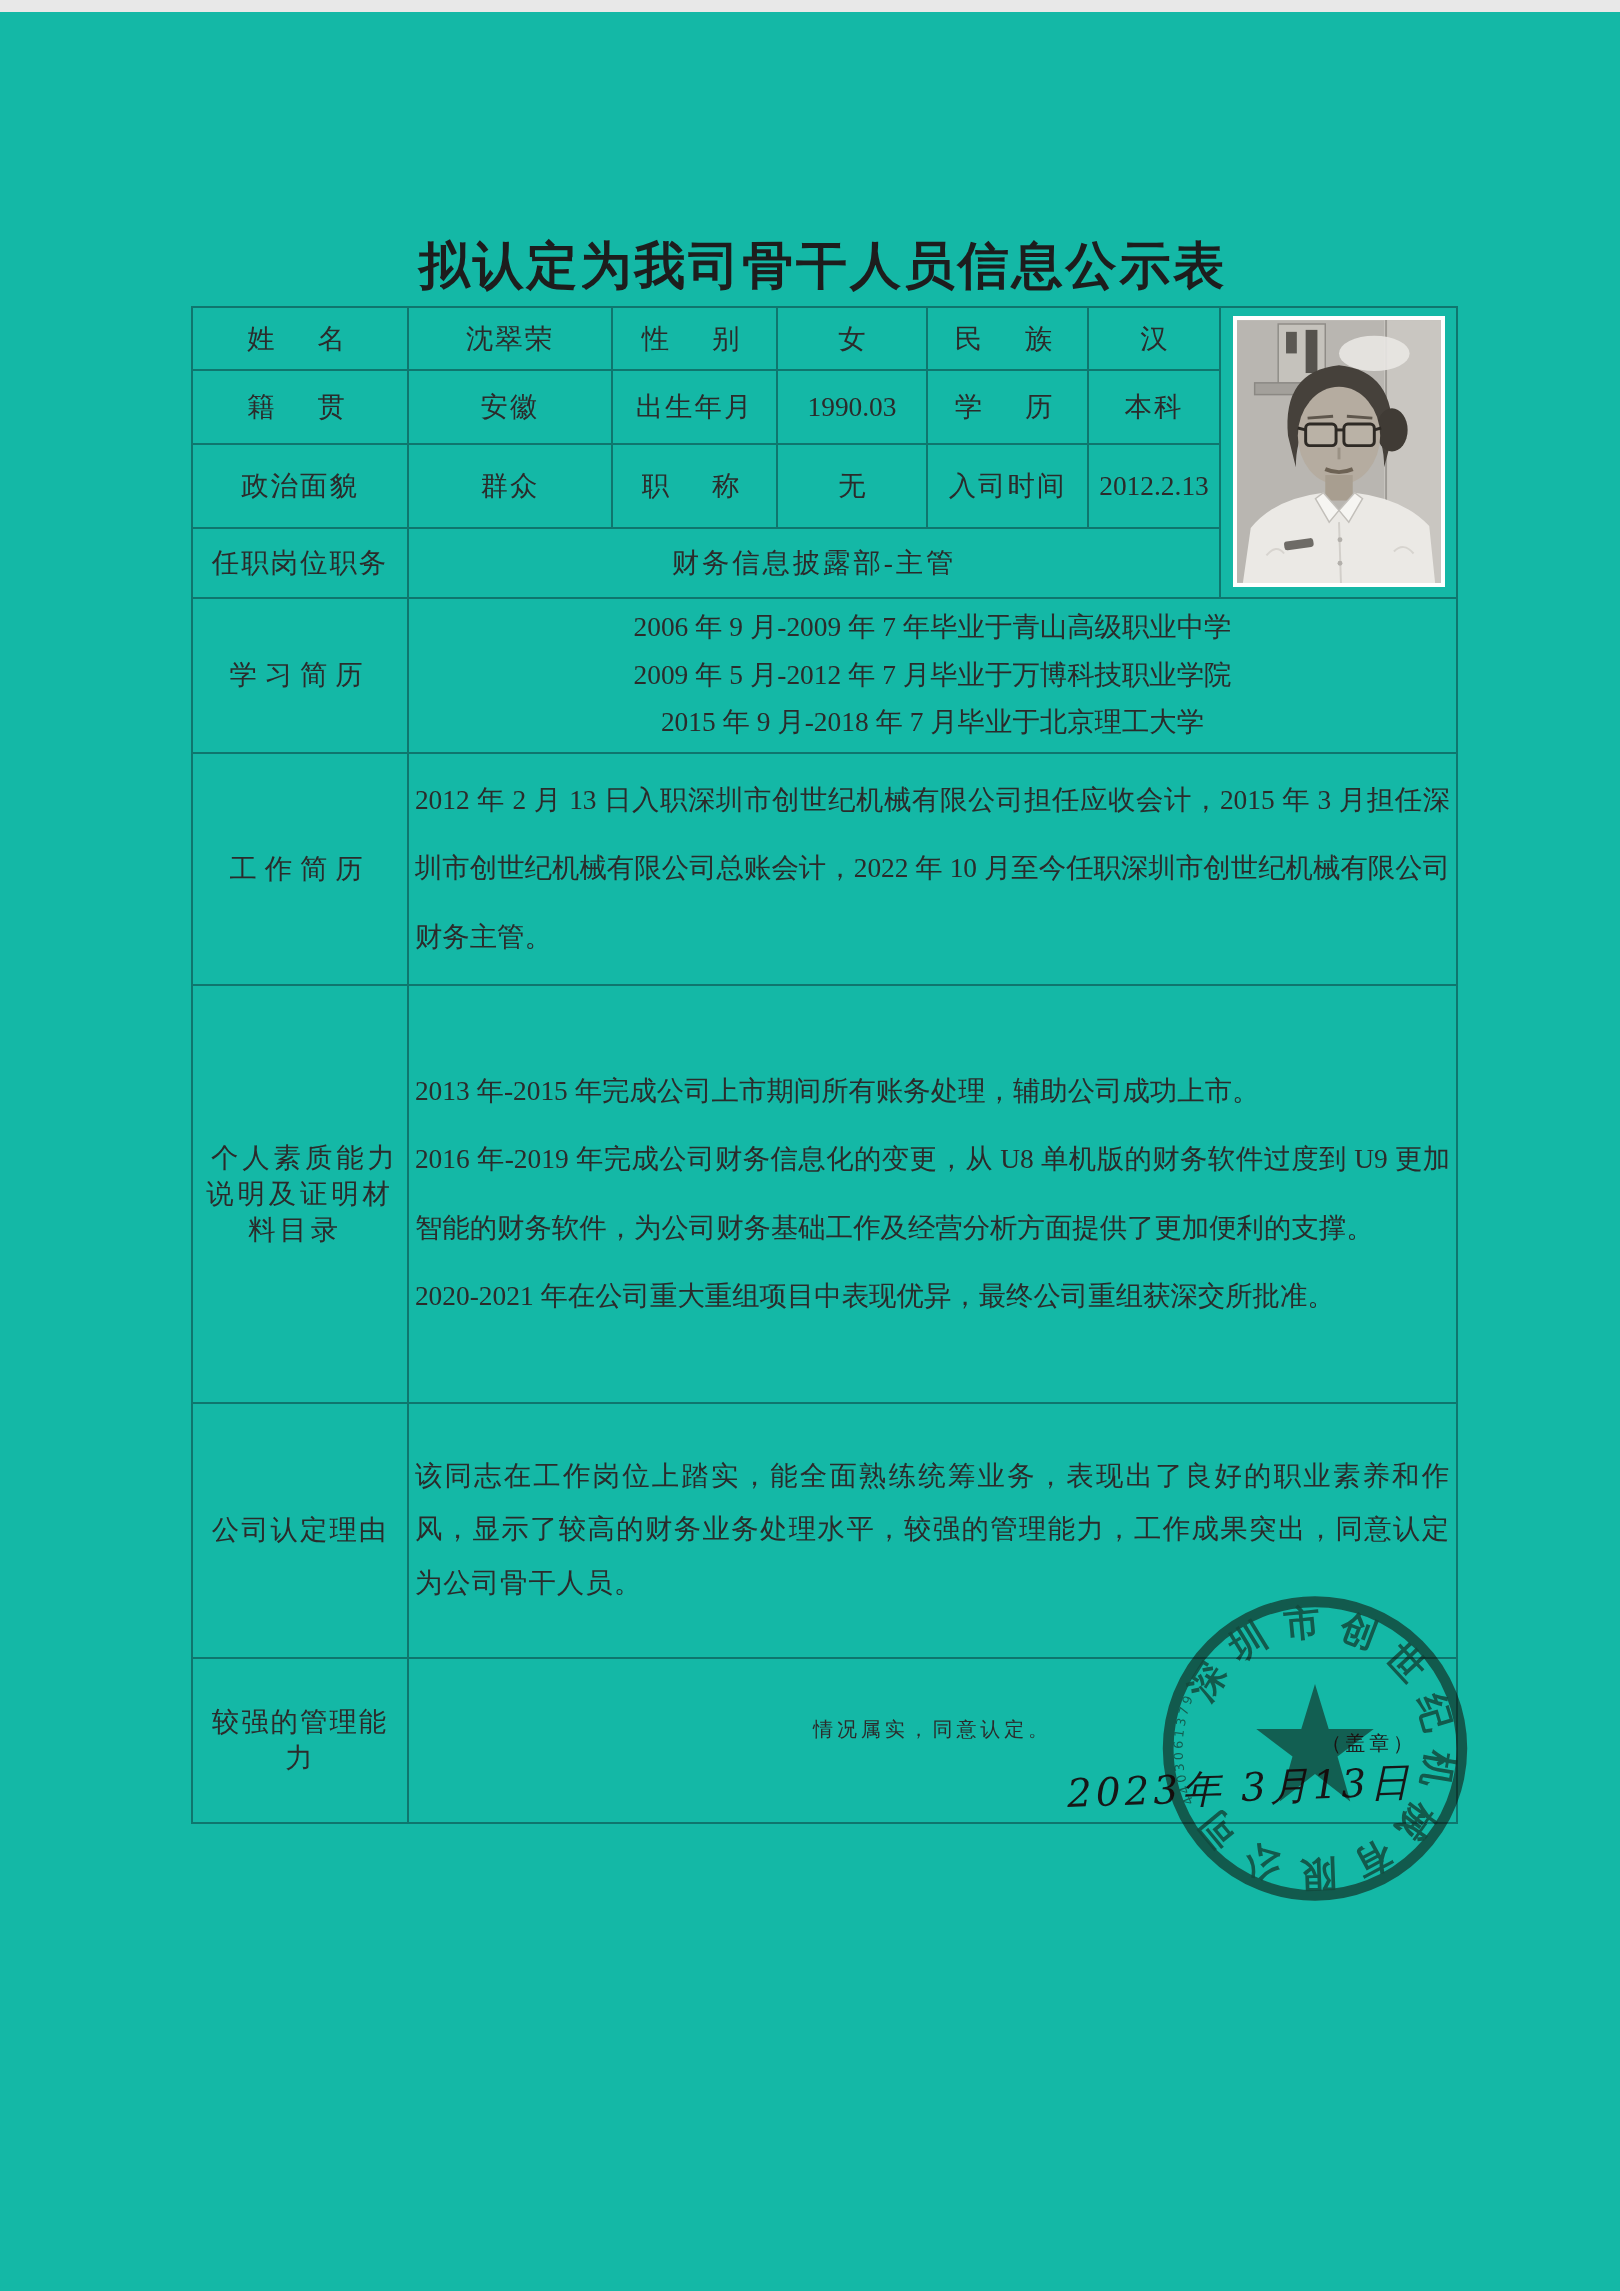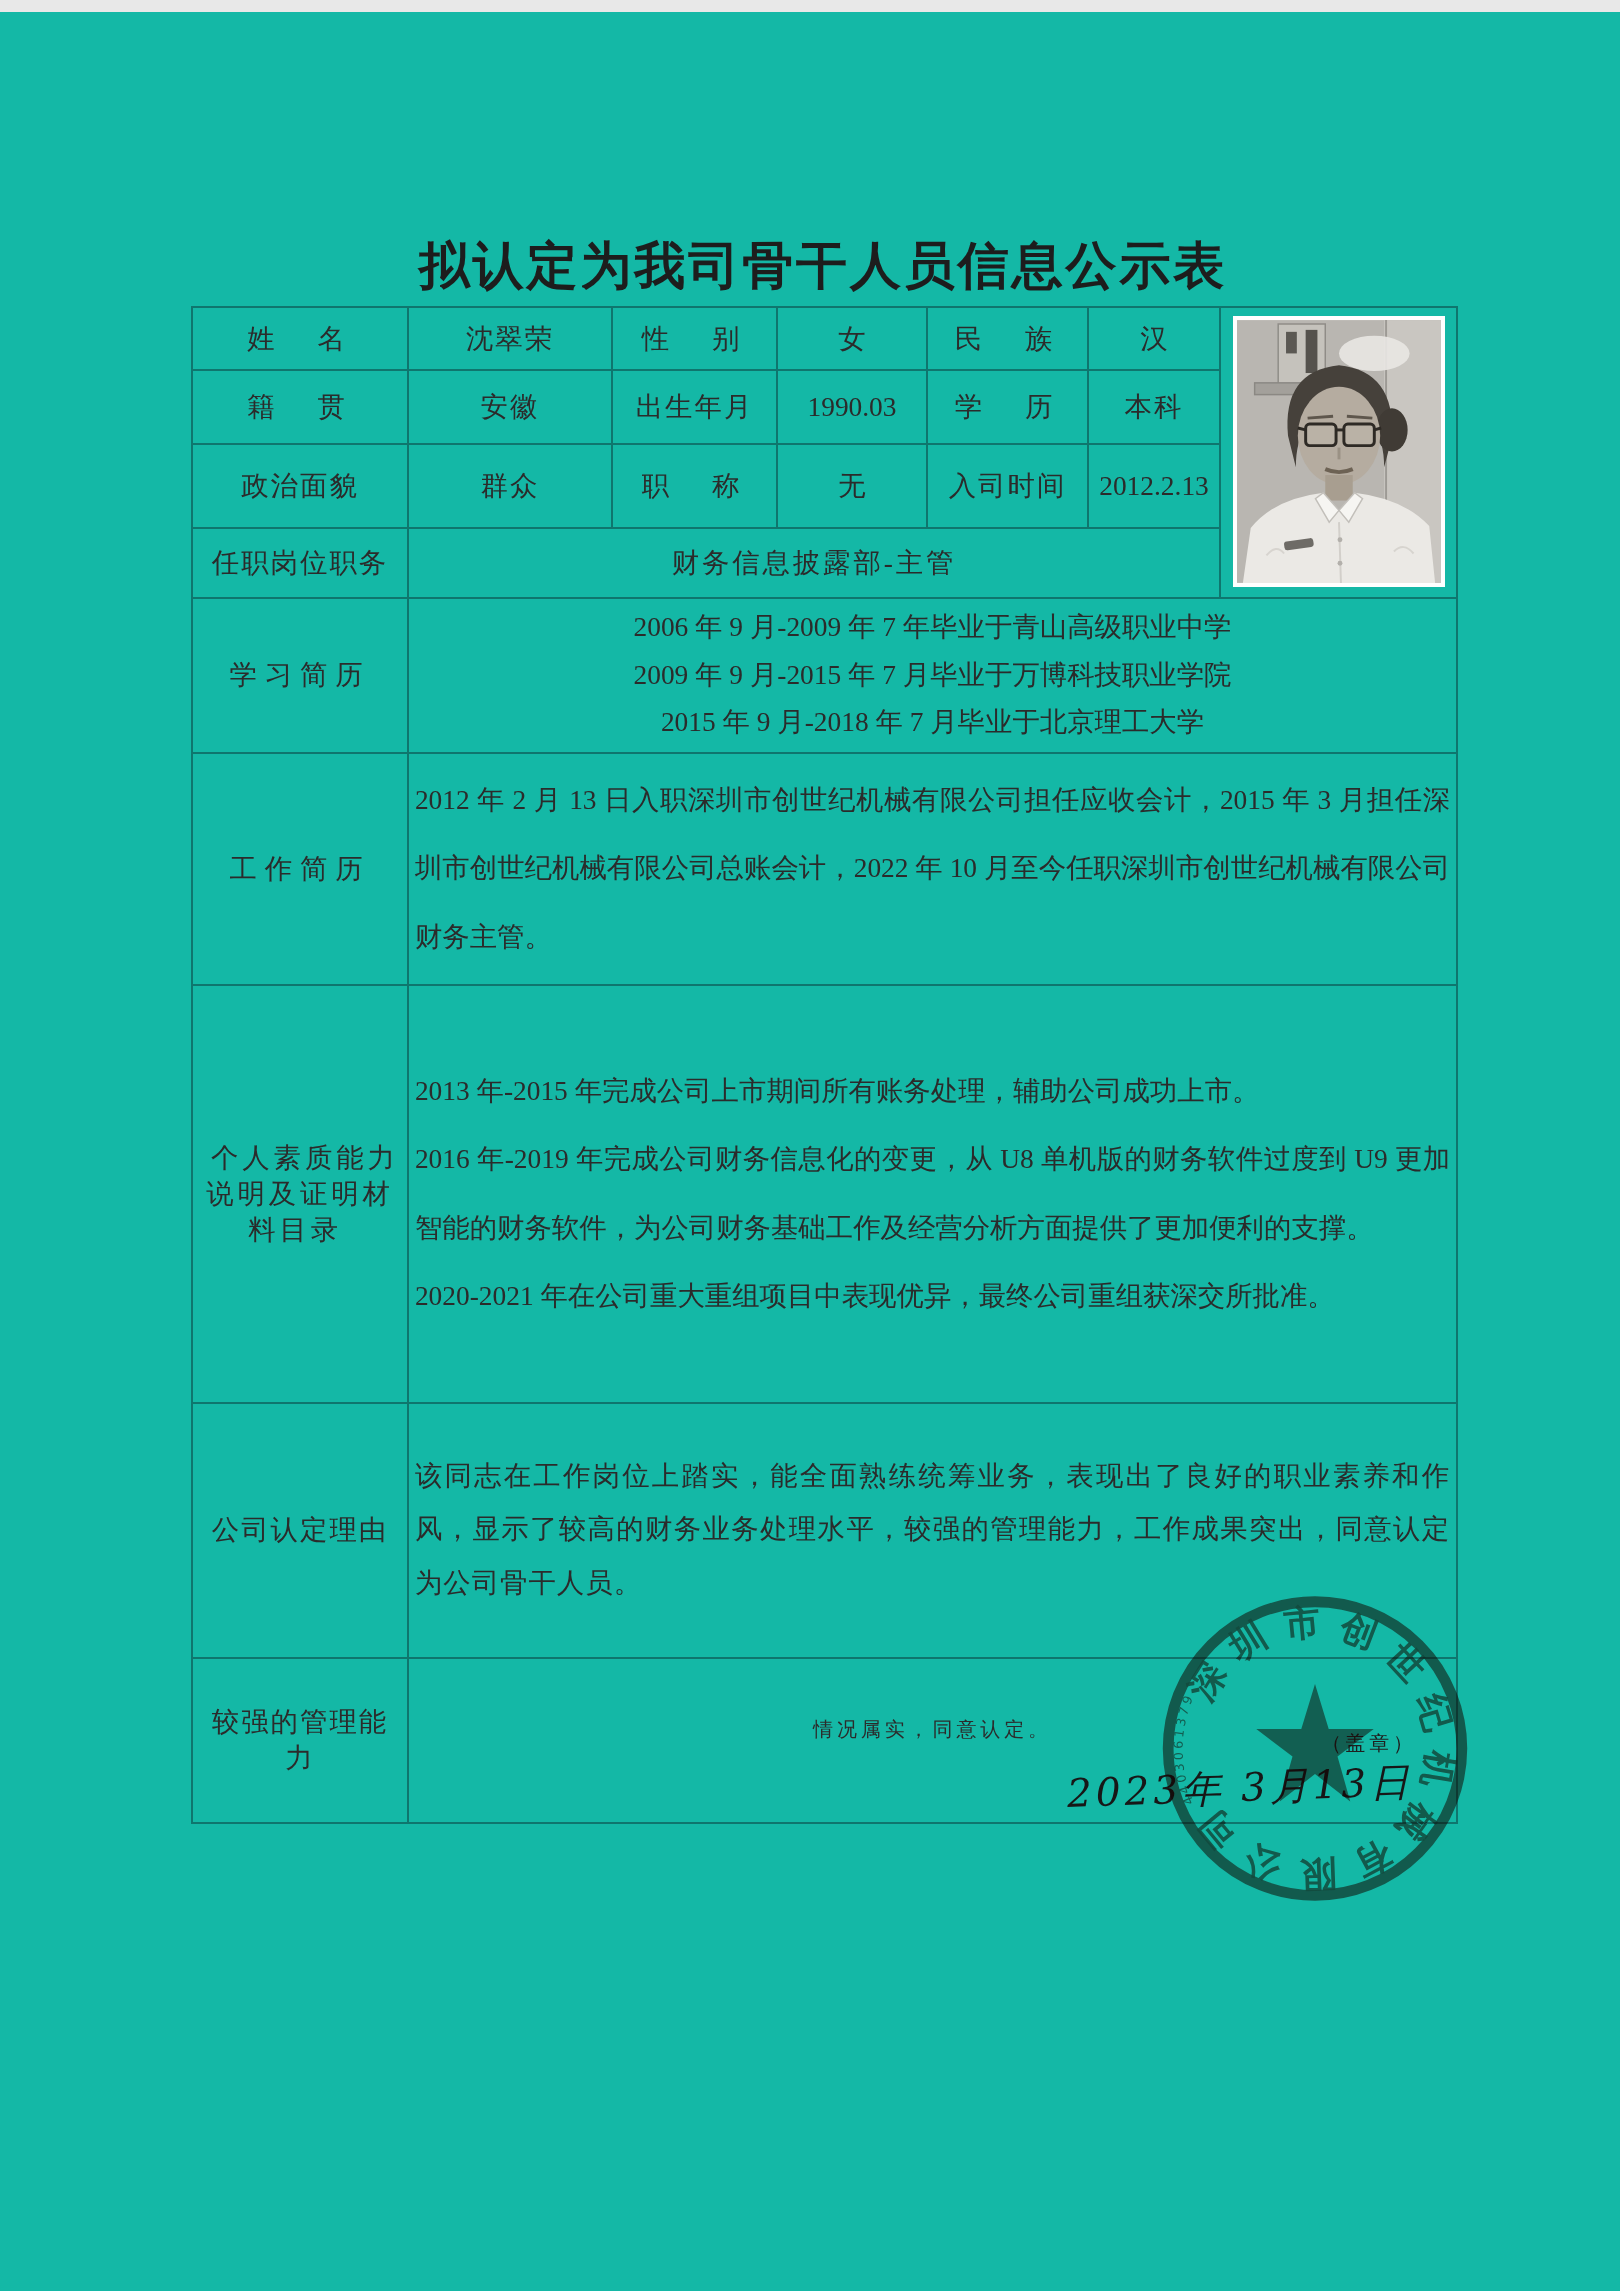--- a/index.html
+++ b/index.html
@@ -161,21 +161,21 @@
 
     <tr style="height:69px">
       <td><span class="lab-tight">任职岗位职务</span></td>
       <td colspan="5"><span class="pos-val">财务信息披露部-主管</span></td>
     </tr>
 
     <tr style="height:155px">
       <td><span class="lab">学习简历</span></td>
       <td colspan="6" class="content">
         <div class="edu-line">2006 年 9 月-2009 年 7 年毕业于青山高级职业中学</div>
-        <div class="edu-line">2009 年 9 月-2015 年 7 月毕业于万博科技职业学院</div>
+        <div class="edu-line">2009 年 5 月-2012 年 7 月毕业于万博科技职业学院</div>
         <div class="edu-line">2015 年 9 月-2018 年 7 月毕业于北京理工大学</div>
       </td>
     </tr>
 
     <tr style="height:232px">
       <td><span class="lab">工作简历</span></td>
       <td colspan="6" class="content">
         <div class="para-loose">2012 年 2 月 13 日入职深圳市创世纪机械有限公司担任应收会计，2015 年 3 月担任深圳市创世纪机械有限公司总账会计，2022 年 10 月至今任职深圳市创世纪机械有限公司财务主管。</div>
       </td>
     </tr>

